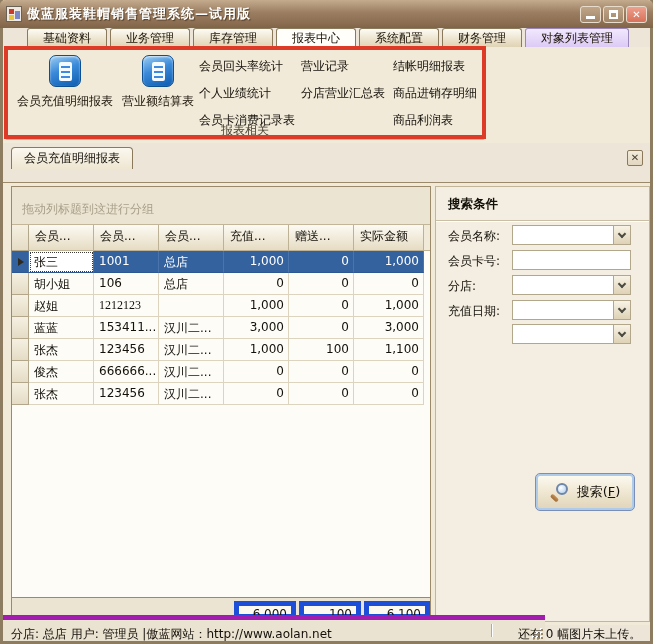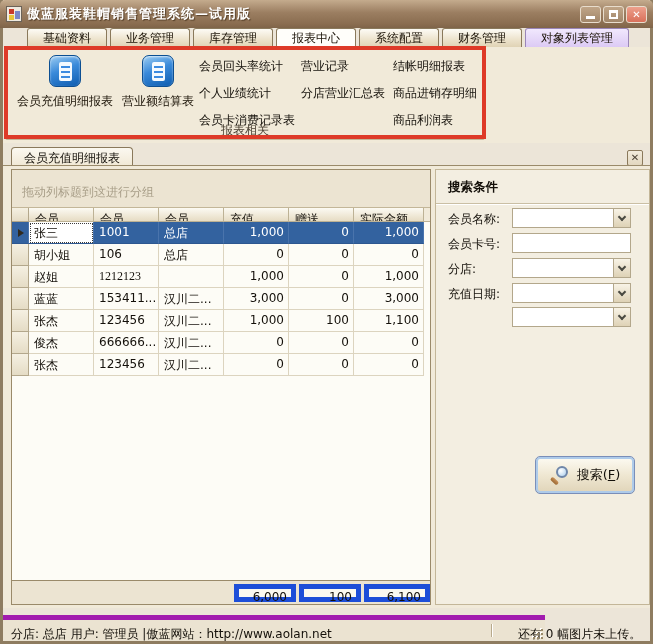--- a/index.html
+++ b/index.html
@@ -65,29 +65,29 @@
   .doctabs { position:absolute; left:0; top:147px; width:647px; height:22px; }
   .doctab { position:absolute; left:8px; bottom:0; height:22px; padding:0 12px;
     font-size:12px; line-height:21px; color:#14100a; white-space:nowrap;
     border:1px solid #8a795b; border-bottom:none; border-radius:4px 4px 0 0;
     background:linear-gradient(#fbf8f0,#efe6d1); }
   .doctab-close { position:absolute; right:7px; top:3px; width:16px; height:16px;
     border:1px solid #8a795b; border-radius:2px; background:linear-gradient(#f3ecdc,#e2d7bf);
     font-size:10px; line-height:14px; text-align:center; color:#4a4033; font-weight:bold; }
 
   
-  .content { position:absolute; left:0; top:165px; width:647px; height:443px;
+  .content { position:absolute; left:0; top:182px; width:647px; height:443px;
     background:#f1ead9; border-top:1px solid #9a8a6a; }
 
   
   .gridpanel { position:absolute; left:8px; top:3px; width:420px; height:436px;
     border:1px solid #9a8a6a; background:#fdfcf6; display:flex; flex-direction:column; }
   .groupband { height:38px; background:#ece4d2; border-bottom:1px solid #c3b698;
     font-size:12px; color:#a89e88; padding:14px 0 0 10px; }
-  .ghead { display:flex; height:14px; flex:none;text-decoration:underline; }
+  .ghead { display:flex; height:26px; flex:none; }
   .gcell { flex:none; font-size:12px; overflow:hidden; white-space:nowrap; }
   .hcell { padding:3px 0 0 6px; color:#14100a;
     background:linear-gradient(#fcfaf3,#efe8d6 60%,#e6dcc4);
     border-right:1px solid #bdb295; border-bottom:1px solid #bdb295; }
   .hcell.rowhdr, .bcell.rowhdr { background:linear-gradient(#f5f0e2,#e5dcc5);
     border-right:1px solid #b3a78b; border-bottom:1px solid #b3a78b; }
   .gfill { flex:1; background:#f1ead9; border-bottom:1px solid #bdb295; }
   .grow { display:flex; height:22px; flex:none; }
   .bcell { padding:3px 4px 0 5px; color:#14100a; background:#fdfcf6;
     border-right:1px solid #dcd4bf; border-bottom:1px solid #dcd4bf; }

